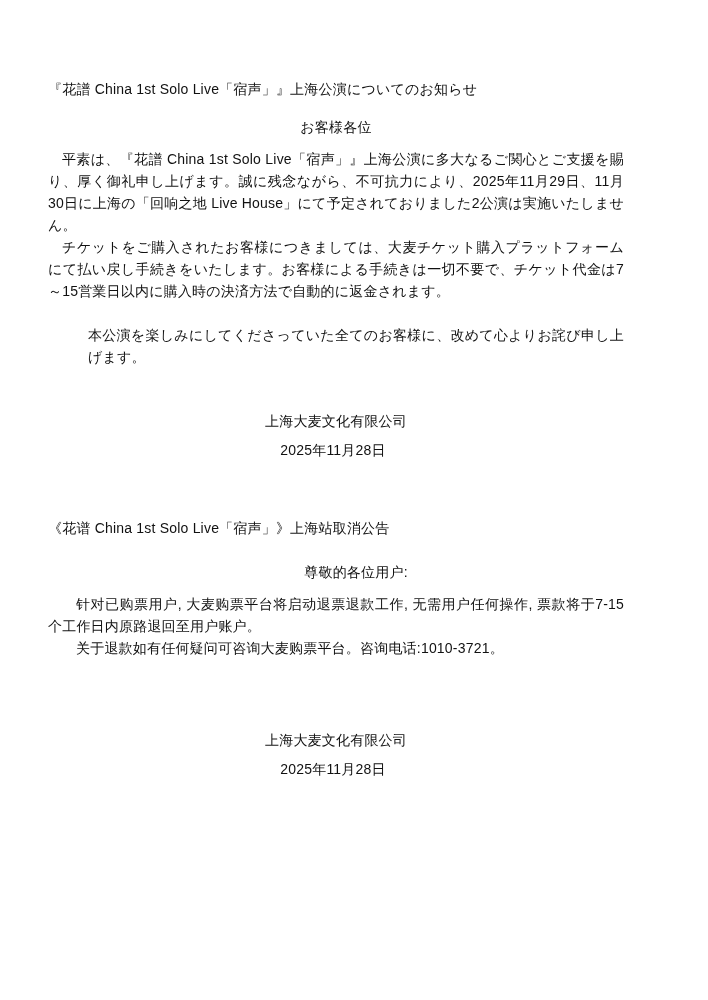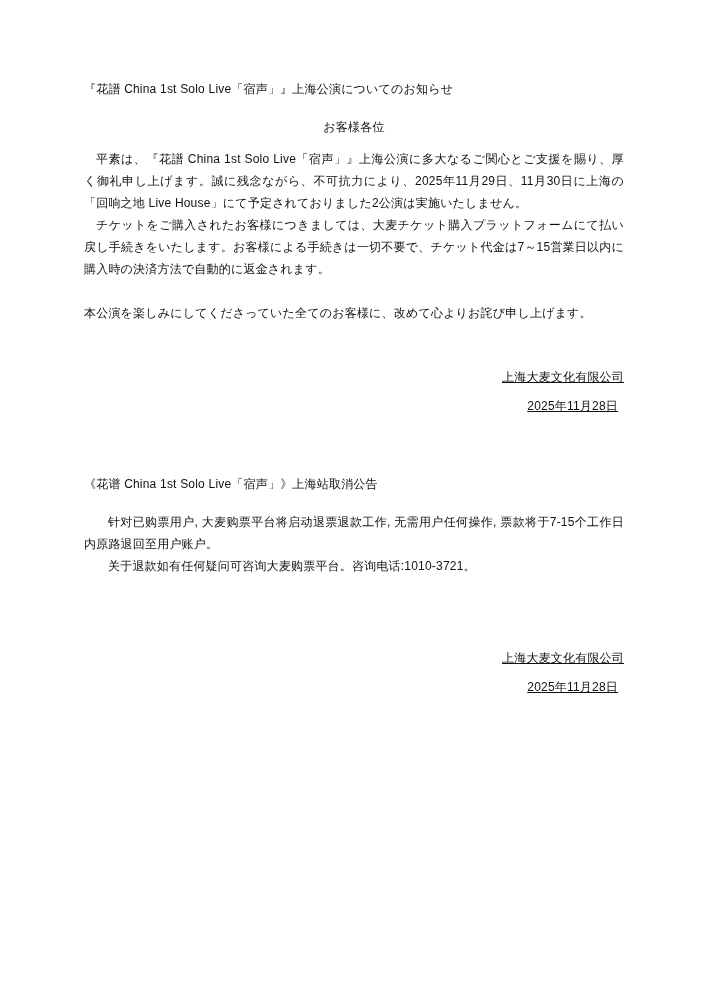--- a/index.html
+++ b/index.html
@@ -10,33 +10,33 @@
   body {
     width: 708px;
     min-height: 1000px;
     font-family: "Liberation Sans", "DejaVu Sans", sans-serif;
     color: #111111;
   }
   .page {
     box-sizing: border-box;
     width: 708px;
     min-height: 1000px;
-    padding: 78px 84px 60px 84px;
-    font-size: 12px;
+    padding: 78px 84px 60px 48px;
+    font-size: 14px;
     line-height: 22px;
     letter-spacing: 0.2px;
   }
   p { margin: 0; }
   .doc-title { margin: 0 0 16px 0; }
   .salutation { margin: 0 0 10px 0; text-align: center; }
   .indent1 { text-indent: 1em; }
   .indent2 { text-indent: 2em; }
   .para { margin: 0; text-align: justify; }
-  .blank-above { margin-top: 22px; }
-  .signature { text-align: right; margin-top: 42px; text-decoration: underline; }
+  .blank-above { margin-top: 22px; margin-left: 40px; }
+  .signature { text-align: center; margin-top: 42px; }
   .signature .sig-date { margin-top: 7px; padding-right: 6px; }
   .section-cn { margin-top: 56px; }
   .cn-signature { margin-top: 70px; }
 </style>
 </head>
 <body>
 
 <div class="page">
 
   <div>
@@ -53,20 +53,21 @@
 
     <div class="signature">
       <p class="sig-company">上海大麦文化有限公司</p>
       <p class="sig-date">2025年11月28日</p>
     </div>
   </div>
 
   <div class="section-cn">
     <p class="doc-title">《花谱 China 1st Solo Live「宿声」》上海站取消公告</p>
 
+    <p class="salutation blank-above">尊敬的各位用户:</p>
 
 
     <p class="para indent2">针对已购票用户, 大麦购票平台将启动退票退款工作, 无需用户任何操作, 票款将于7-15个工作日内原路退回至用户账户。</p>
 
     <p class="para indent2">关于退款如有任何疑问可咨询大麦购票平台。咨询电话:1010-3721。</p>
 
 
     <div class="signature cn-signature">
       <p class="sig-company">上海大麦文化有限公司</p>
       <p class="sig-date">2025年11月28日</p>

